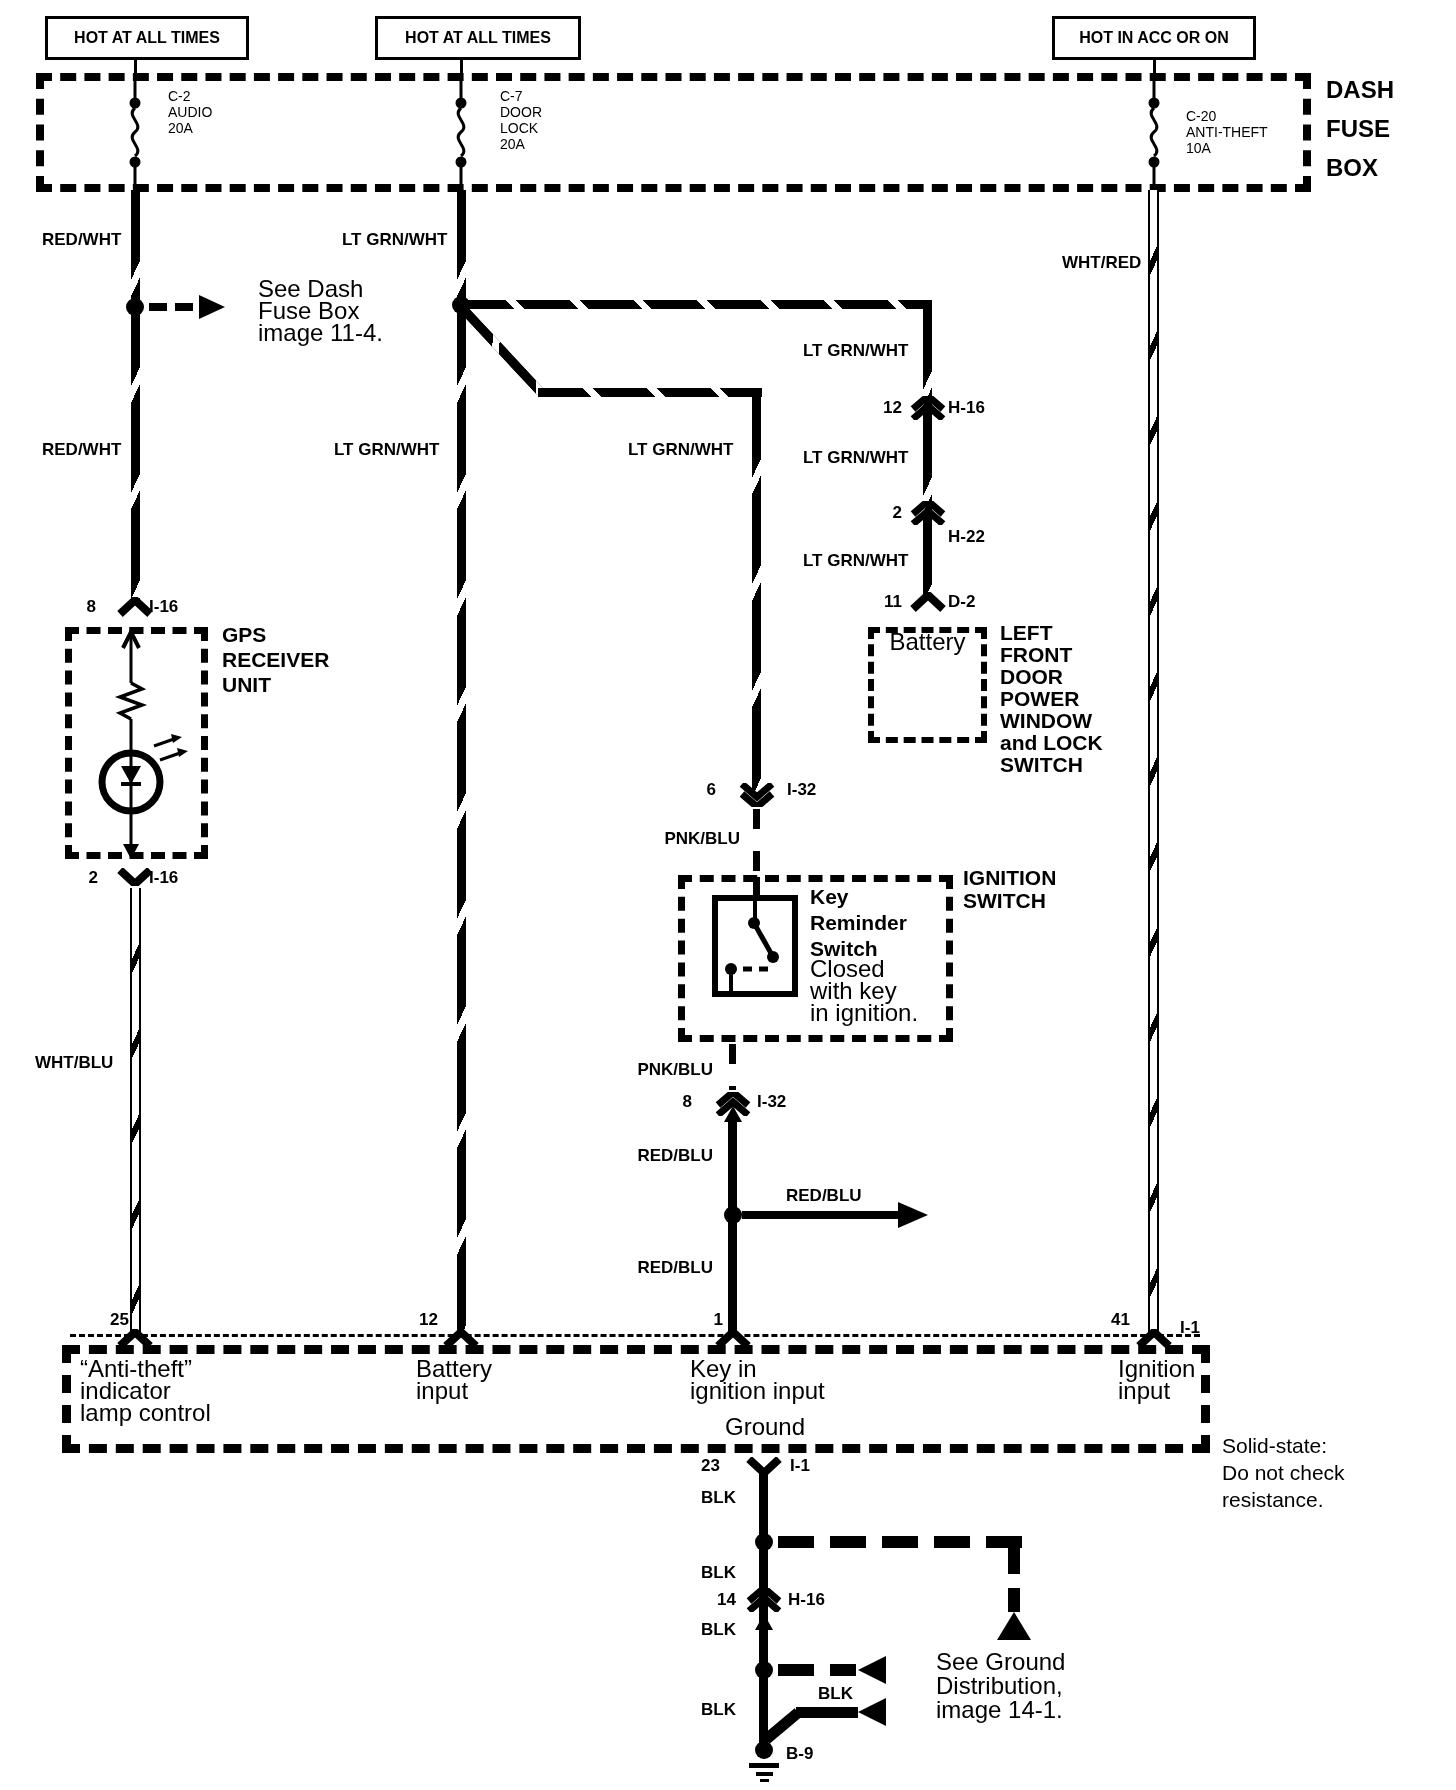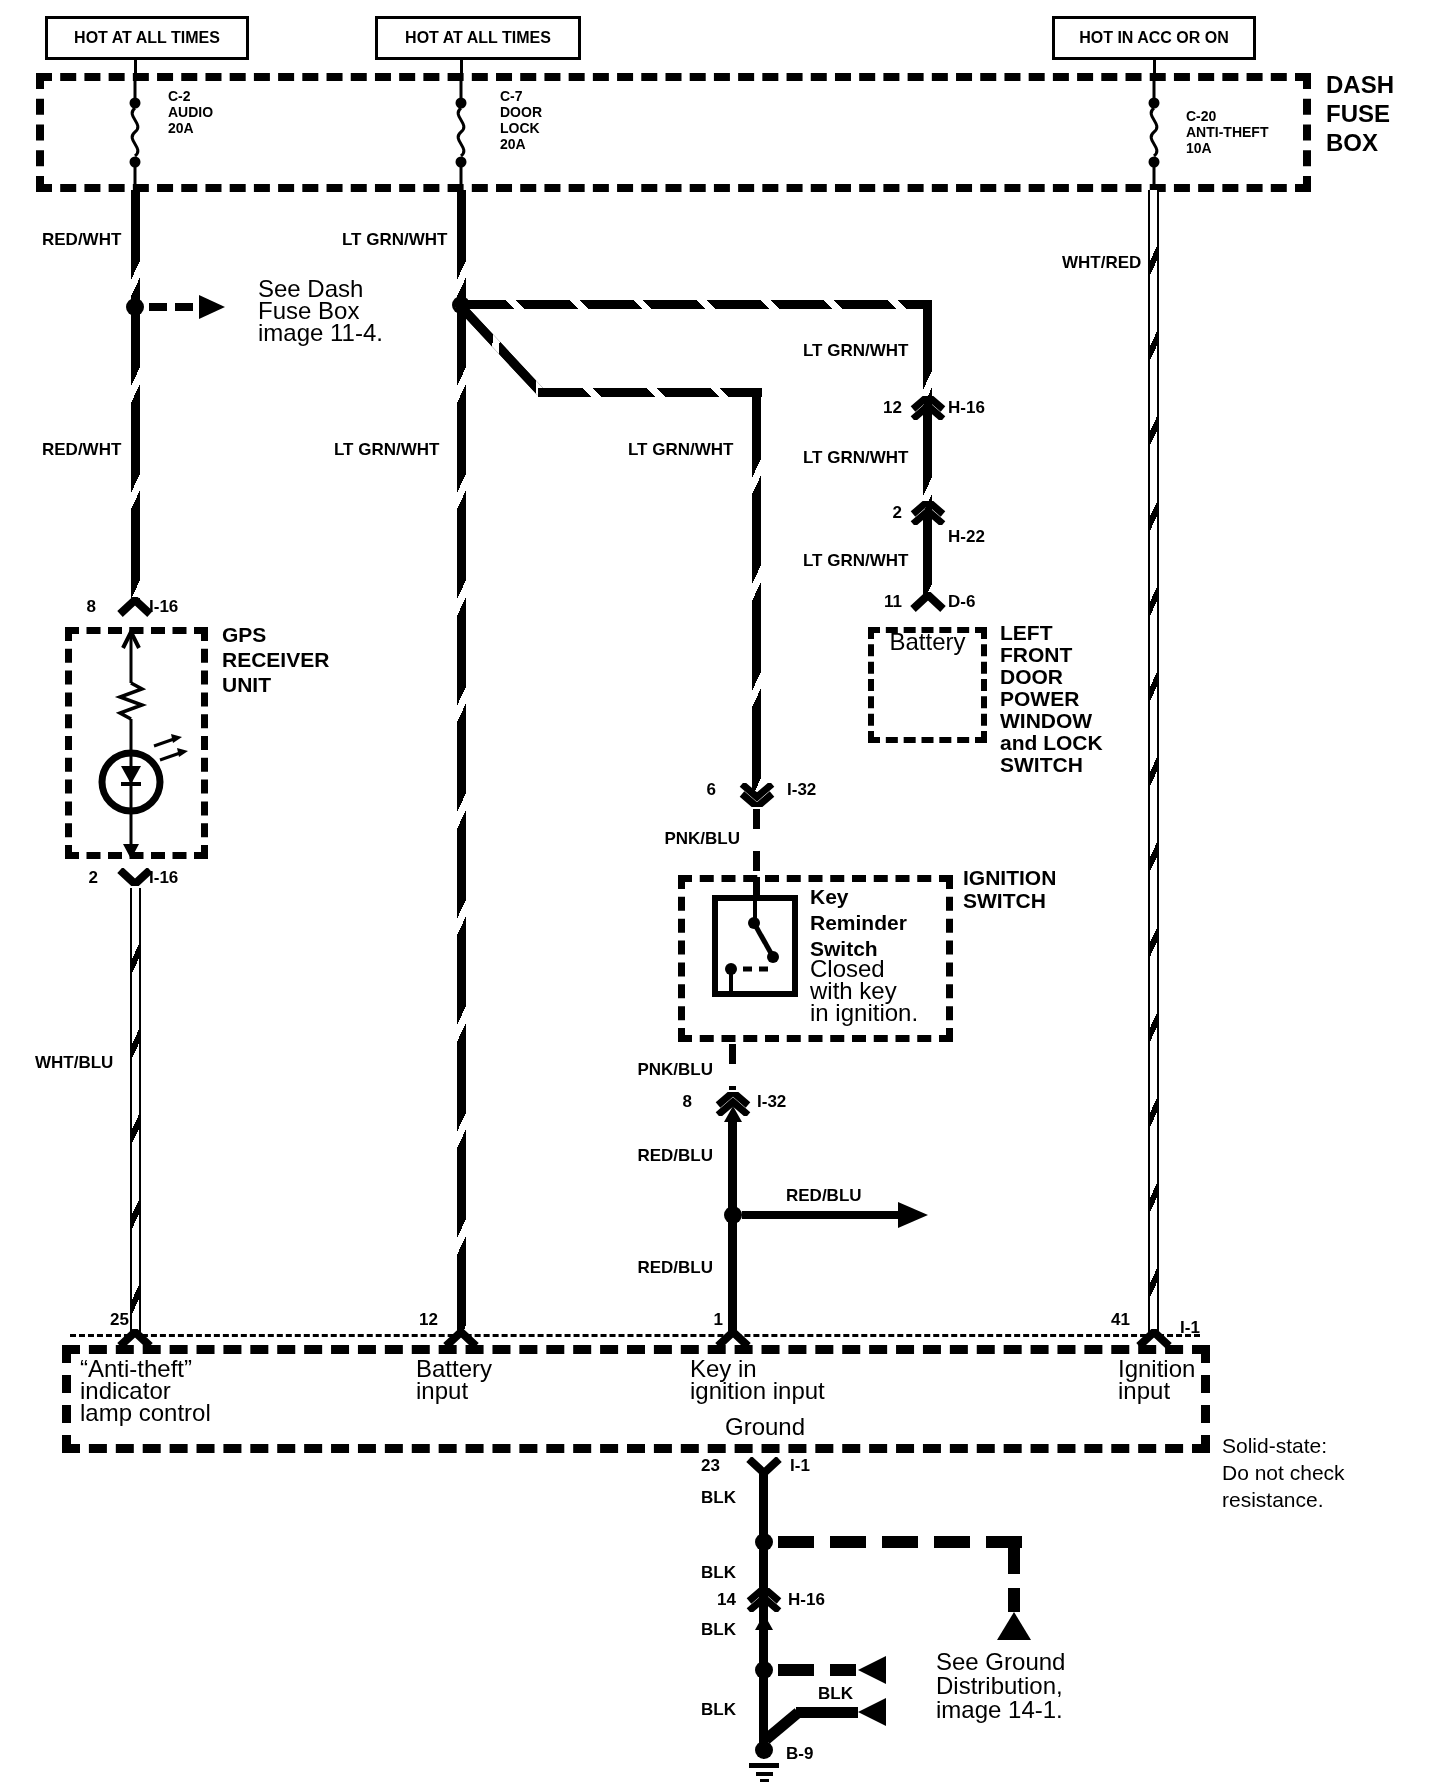--- a/index.html
+++ b/index.html
@@ -23,22 +23,22 @@
   .dot { background:#000; border-radius:50%; width:18px; height:18px; }
   
   .hd { border:3px solid #000; display:flex; align-items:center; justify-content:center;
         font-weight:bold; font-size:16px; }
   .dbox { border-style:dashed; border-color:#000; }
   
   .wlbl { font-weight:bold; font-size:17px; line-height:19px; }
   .pnum { font-weight:bold; font-size:17px; line-height:19px; }
   .desc { font-size:24px; line-height:22px; }
   .bname { font-weight:bold; font-size:21px; line-height:24px; }
-  .big  { font-weight:bold; font-size:24px; line-height:29px; }
-  .flbl { font-weight:bold; font-size:14px; line-height:16px; }
+  .big  { font-weight:bold; font-size:24px; line-height:39px; }
+  .flbl { font-weight:normal; font-size:14px; line-height:16px; }
   .tr { text-align:right; }
   svg { display:block; }
 </style>
 </head>
 <body>
 
 <div id="canvas">
 
   <svg width="0" height="0" style="position:absolute">
     <defs>
@@ -150,21 +150,21 @@
   <svg class="abs" style="left:910px;top:501px" width="36" height="24">
       <use href="#chv2up"></use>
     </svg>
   <div class="abs pnum tr" style="left:866px;top:503px;width:36px">2</div>
   <div class="abs pnum" style="left:948px;top:527px">H-22</div>
 
   <svg class="abs" style="left:910px;top:592px" width="36" height="20">
       <use href="#chv1up"></use>
     </svg>
   <div class="abs pnum tr" style="left:866px;top:592px;width:36px">11</div>
-  <div class="abs pnum" style="left:948px;top:592px">D-6</div>
+  <div class="abs pnum" style="left:948px;top:592px">D-2</div>
 
   <div class="abs dbox" style="left:868px;top:627px;width:119px;height:116px;border-width:6px"></div>
   <div class="abs desc" style="left:872px;top:631px;width:111px;text-align:center">Battery</div>
   <div class="abs pre bname" style="left:1000px;top:622px;line-height:22px">LEFT
 FRONT
 DOOR
 POWER
 WINDOW
 and LOCK
 SWITCH</div>

